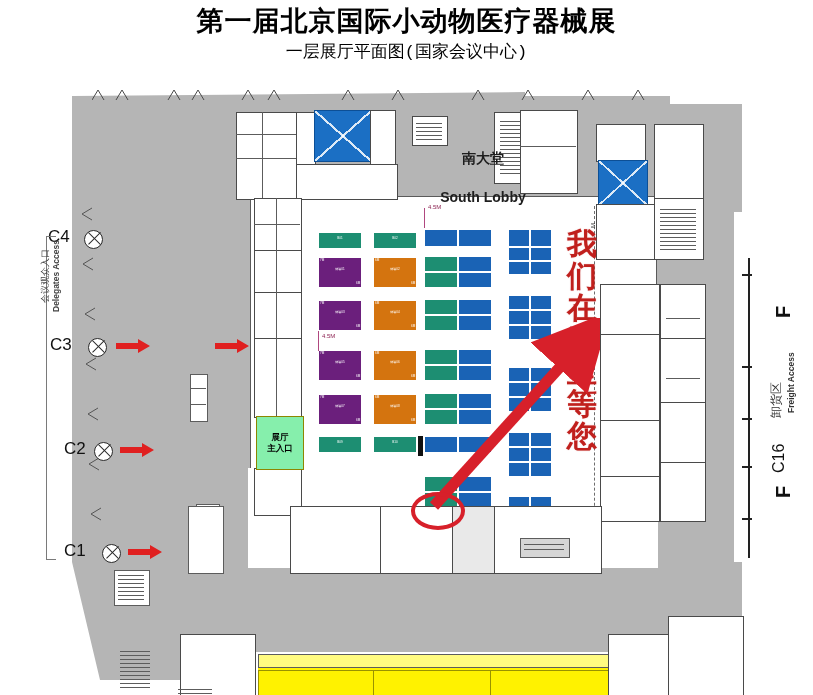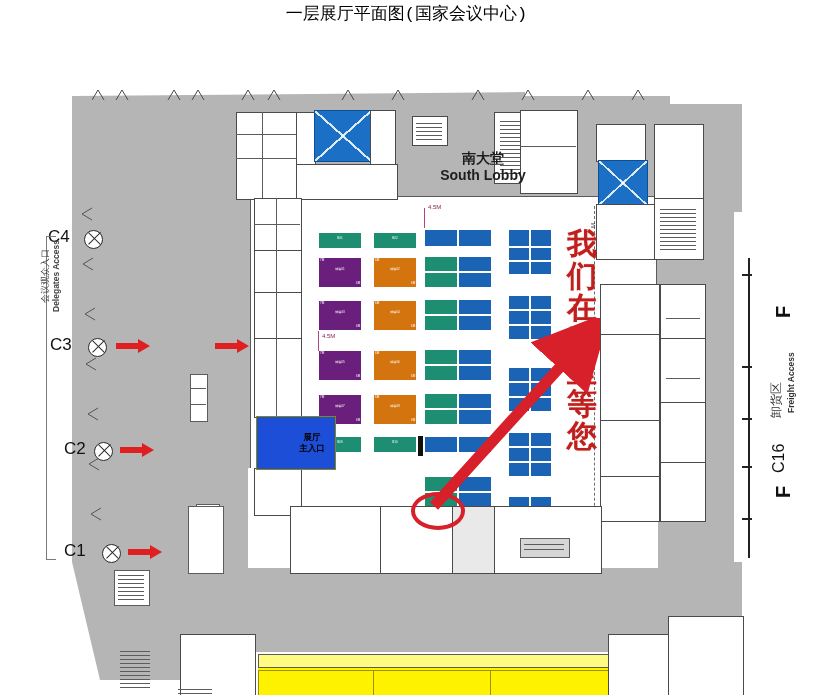--- a/index.html
+++ b/index.html
@@ -45,24 +45,24 @@
         linear-gradient(to bottom right, transparent 48.6%, rgba(255,255,255,.85) 48.6%,
         rgba(255,255,255,.85) 51.4%, transparent 51.4%),
         linear-gradient(to bottom left, transparent 48.6%, rgba(255,255,255,.85) 48.6%,
         rgba(255,255,255,.85) 51.4%, transparent 51.4%);}
 
   
   .yellow-hall{position:absolute;background:#fff200;border:1px solid #9a9200;}
 
   
   #entrance-box{position:absolute;left:256px;top:328px;width:46px;height:52px;
-      background:#1d4ed8;border:1px solid #8d8600;
+      background:#86efac;border:1px solid #8d8600;
       display:flex;flex-direction:column;align-items:center;justify-content:center;
       font-family:"DejaVu Sans",sans-serif;font-size:8.5px;line-height:11px;color:#000;
-      text-align:center;font-weight:bold;z-index:7;padding-left:32px;}
+      text-align:center;font-weight:bold;z-index:7;}
 
   
   .booth{position:absolute;box-sizing:border-box;border:0.7px solid #ffffff;}
   .b-green{background:#1d8e72;}
   .b-purple{background:#6b1f7c;}
   .b-orange{background:#d4740f;}
   .b-blue{background:#1a63b5;}
   .booth .bl{position:absolute;color:#ffffff;font-size:3.2px;line-height:3.6px;
       font-family:"Liberation Sans",sans-serif;white-space:nowrap;transform:scale(.95);}
   .bl.tl{left:1px;top:1px;}
@@ -117,32 +117,33 @@
   .rlabel .big{font-family:"Liberation Sans",sans-serif;font-size:20px;font-weight:bold;color:#111;}
   .rlabel .cn{font-family:"DejaVu Sans",sans-serif;font-size:12px;color:#333;}
   .rlabel .en{font-family:"Liberation Sans",sans-serif;font-size:8.5px;font-weight:bold;color:#333;}
   .rlabel .c16{font-family:"Liberation Sans",sans-serif;font-size:16px;color:#111;}
 
   
   #south-lobby{position:absolute;left:398px;top:62px;width:170px;text-align:center;z-index:9;}
   #south-lobby .cn{font-family:"DejaVu Sans",sans-serif;font-size:14px;font-weight:bold;color:#1e1e1e;
       line-height:17px;display:block;}
   #south-lobby .en{font-family:"Liberation Sans",sans-serif;font-size:14px;font-weight:bold;
-      color:#1e1e1e;line-height:17px;display:block;}
+      color:#1e1e1e;line-height:17px;display:block;margin-top:22px;}
 
   
   .thinline{position:absolute;background:#5c5c5c;}
   .thinbox{position:absolute;border:1px solid #5c5c5c;background:#ffffff;}
   .hatchv{position:absolute;background:repeating-linear-gradient(0deg,#5c5c5c 0 1px,transparent 1px 4px);}
   .tri-row{position:absolute;}
 </style>
 </head>
 <body>
 
 <div id="title-block">
+  <div id="title-cn">第一届北京国际小动物医疗器械展</div>
   <div id="title-sub">一层展厅平面图(国家会议中心)</div>
 </div>
 
 <div id="plan">
 
   <div id="gray-main" class="gray-body"></div>
 
   <div id="hall-white"></div>
   <div id="hall-white2"></div>
 

